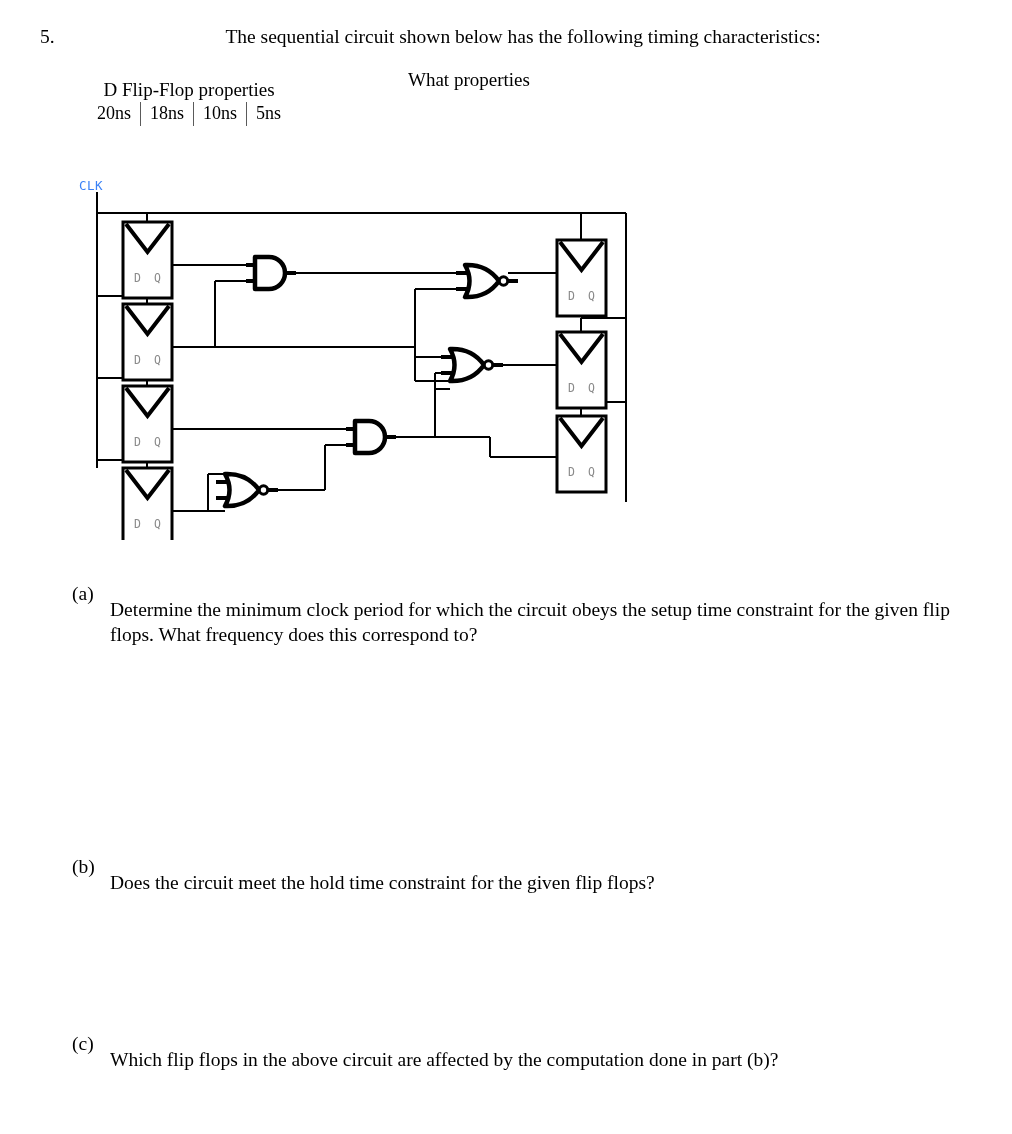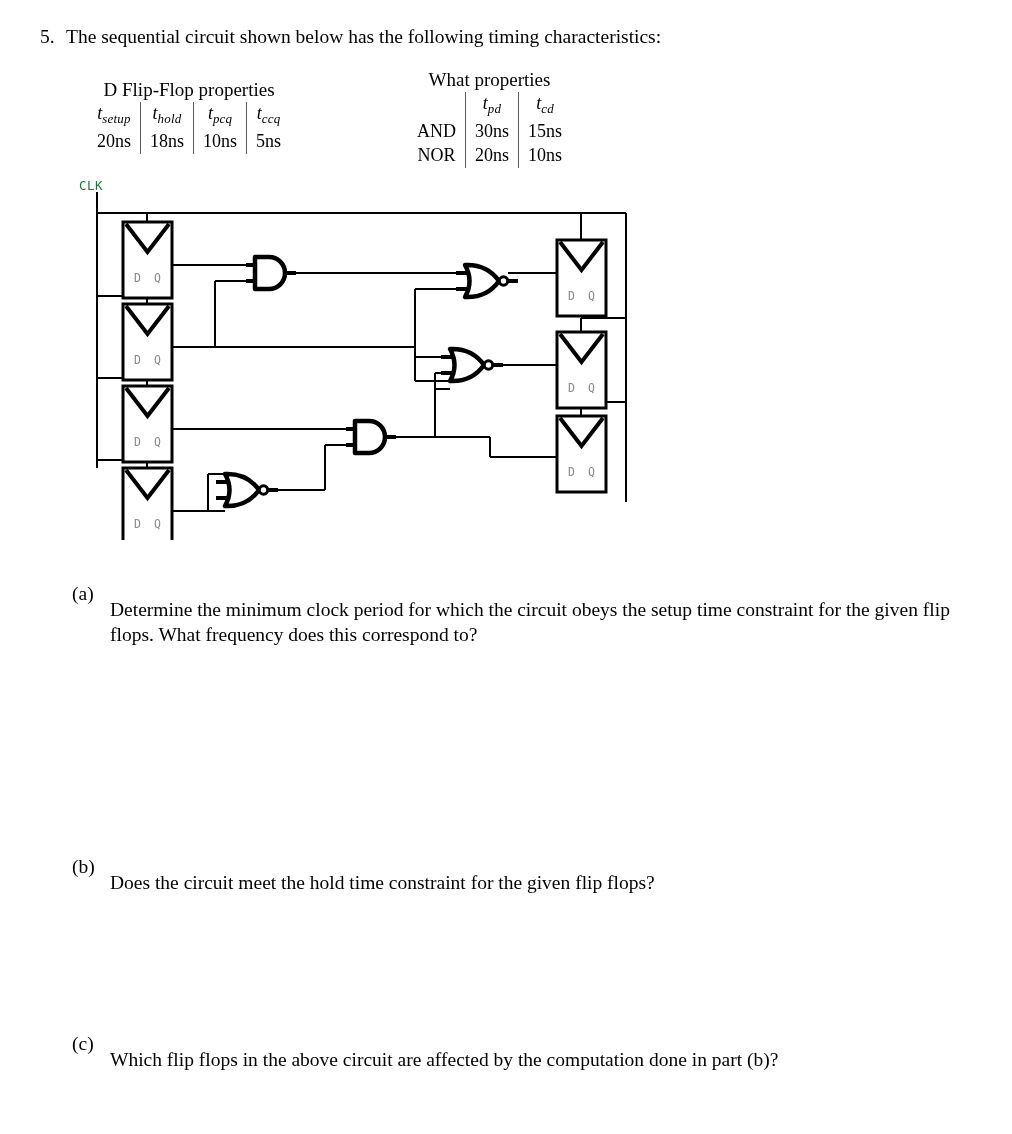--- a/index.html
+++ b/index.html
@@ -29,21 +29,21 @@
     top: 24px;
     width: 940px;
     font-size: 19.5px;
     line-height: 26px;
     display: flex;
   }
   .stem-num {
     width: 26px;
     flex: 0 0 26px;
   }
-  .stem-text { flex: 1 1 auto; }
+  .stem-text { flex: 1 1 auto; text-align: center; }
 
   
   .tbl-wrap { position: absolute; }
   .tbl-caption {
     text-align: center;
     font-size: 19px;
     line-height: 24px;
     white-space: nowrap;
   }
   table.props {
@@ -77,21 +77,21 @@
     position: absolute;
     left: 60px;
     top: 170px;
   }
   .clk-label {
     position: absolute;
     left: 79px;
     top: 178px;
     font-family: "DejaVu Sans Mono", monospace;
     font-size: 12.5px;
-    color: #15803d;
+    color: #3b82f6;
     letter-spacing: 0.5px;
   }
 
   
   .part {
     position: absolute;
     font-size: 19.5px;
     line-height: 25px;
     display: flex;
   }
@@ -108,57 +108,32 @@
 
   <div class="stem">
     <div class="stem-num">5.</div>
     <div class="stem-text">The sequential circuit shown below has the following timing characteristics:</div>
   </div>
 
   <div class="tbl-wrap" style="left:88px; top:78px;">
     <div class="tbl-caption">D Flip-Flop properties</div>
     <table class="props">
       <tbody>
-          <tr class="hdr hsep-below">
-        <th><span class="mvar">t</span><span class="sub">setup</span></th>
-        <th class="vsep"><span class="mvar">t</span><span class="sub">hold</span></th>
-        <th class="vsep"><span class="mvar">t</span><span class="sub">pcq</span></th>
-        <th class="vsep"><span class="mvar">t</span><span class="sub">ccq</span></th>
-      </tr>
       <tr>
         <td>20ns</td>
         <td class="vsep">18ns</td>
         <td class="vsep">10ns</td>
         <td class="vsep">5ns</td>
       </tr>
     </tbody>
       </table>
   </div>
 
   <div class="tbl-wrap" style="left:408px; top:68px;">
     <div class="tbl-caption">What properties</div>
-    <table class="props">
-      <tbody>
-          <tr class="hdr hsep-below">
-        <th></th>
-        <th class="vsep"><span class="mvar">t</span><span class="sub">pd</span></th>
-        <th class="vsep"><span class="mvar">t</span><span class="sub">cd</span></th>
-      </tr>
-      <tr>
-        <td class="rowlabel">AND</td>
-        <td class="vsep">30ns</td>
-        <td class="vsep">15ns</td>
-      </tr>
-      <tr>
-        <td class="rowlabel">NOR</td>
-        <td class="vsep">20ns</td>
-        <td class="vsep">10ns</td>
-      </tr>
-    </tbody>
-      </table>
   </div>
 
   <div class="clk-label">CLK</div>
 
   <svg id="circuit" width="600" height="370" viewBox="0 0 600 370">
     <defs>
 
       <g id="dff">
         <rect x="0" y="0" width="49" height="76" fill="#ffffff" stroke="#000000" stroke-width="3"></rect>
         <polyline points="3,2 24.5,30 46,2" fill="none" stroke="#000000" stroke-width="4"></polyline>

